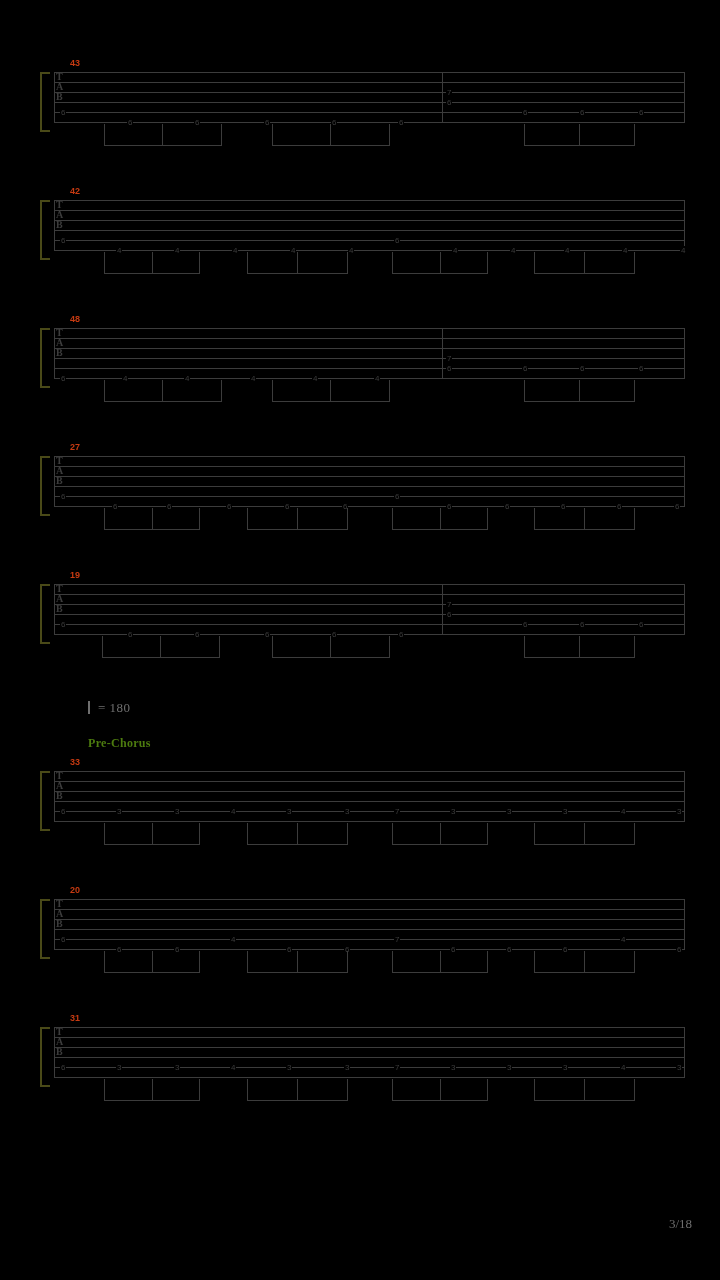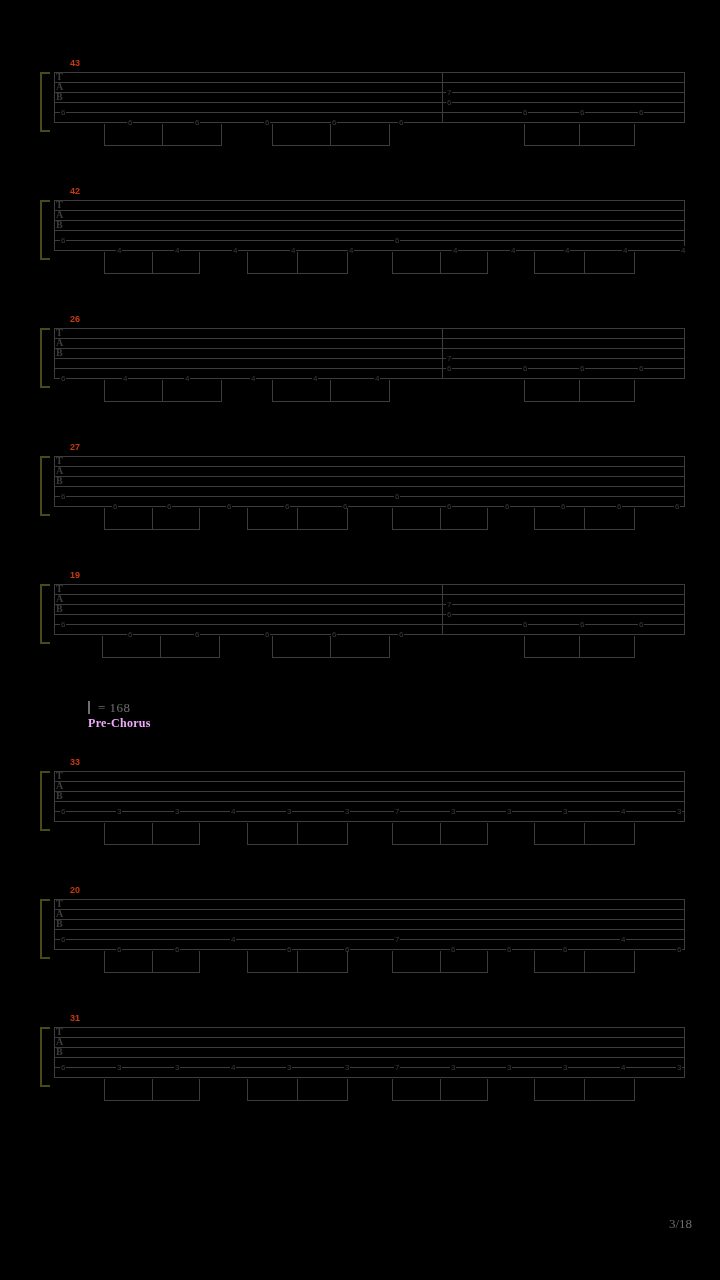--- a/index.html
+++ b/index.html
@@ -156,22 +156,22 @@
     display: inline-block;
     width: 5px;
     border-left: 2px solid #6f6f6f;
     height: 13px;
     vertical-align: -2px;
     margin-right: 3px;
   }
   .section-label {
     font-size: 12px;
     font-weight: bold;
-    color: #f0abfc;
-    margin-top: 0;
+    color: #4d7c0f;
+    margin-top: 20px;
     letter-spacing: 0.3px;
   }
 
   .page-number {
     position: absolute;
     right: 28px;
     bottom: 48px;
     color: #6f6f6f;
     font-family: "Liberation Serif", serif;
     font-size: 13px;
@@ -281,21 +281,21 @@
           <div class="stem" style="left: 95px;"></div>
         </div>
         <div class="beamgroup" style="left: 494px; top: 52px; width: 100px;">
           <div class="beam" style="left: 0px; width: 100px;"></div>
           <div class="stem" style="left: 0px;"></div>
           <div class="stem" style="left: 50px;"></div>
           <div class="stem" style="left: 100px;"></div>
         </div>
       </div>
       <div class="measure" style="top: 328px;">
-        <div class="measure-number">26</div>
+        <div class="measure-number">48</div>
         <div class="bracket"></div>
         <div class="staff">
           <div class="line l0"></div>
           <div class="line l1"></div>
           <div class="line l2"></div>
           <div class="line l3"></div>
           <div class="line l4"></div>
           <div class="line l5"></div>
           <div class="barline-left"></div>
           <div class="barline-right"></div>
@@ -602,20 +602,20 @@
           <div class="beam" style="left: 0px; width: 100px;"></div>
           <div class="stem" style="left: 0px;"></div>
           <div class="stem" style="left: 50px;"></div>
           <div class="stem" style="left: 100px;"></div>
         </div>
       </div>
     </div>
 
   <div class="tempo-block" style="left:88px; top:700px;">
     <div class="tempo-line">
-      <span class="tempo-note-glyph"></span><span>= 168</span>
+      <span class="tempo-note-glyph"></span><span>= 180</span>
     </div>
     <div class="section-label">Pre-Chorus</div>
   </div>
 
   <div class="page-number">3/18</div>
 
 </div>
 
 </body></html>

